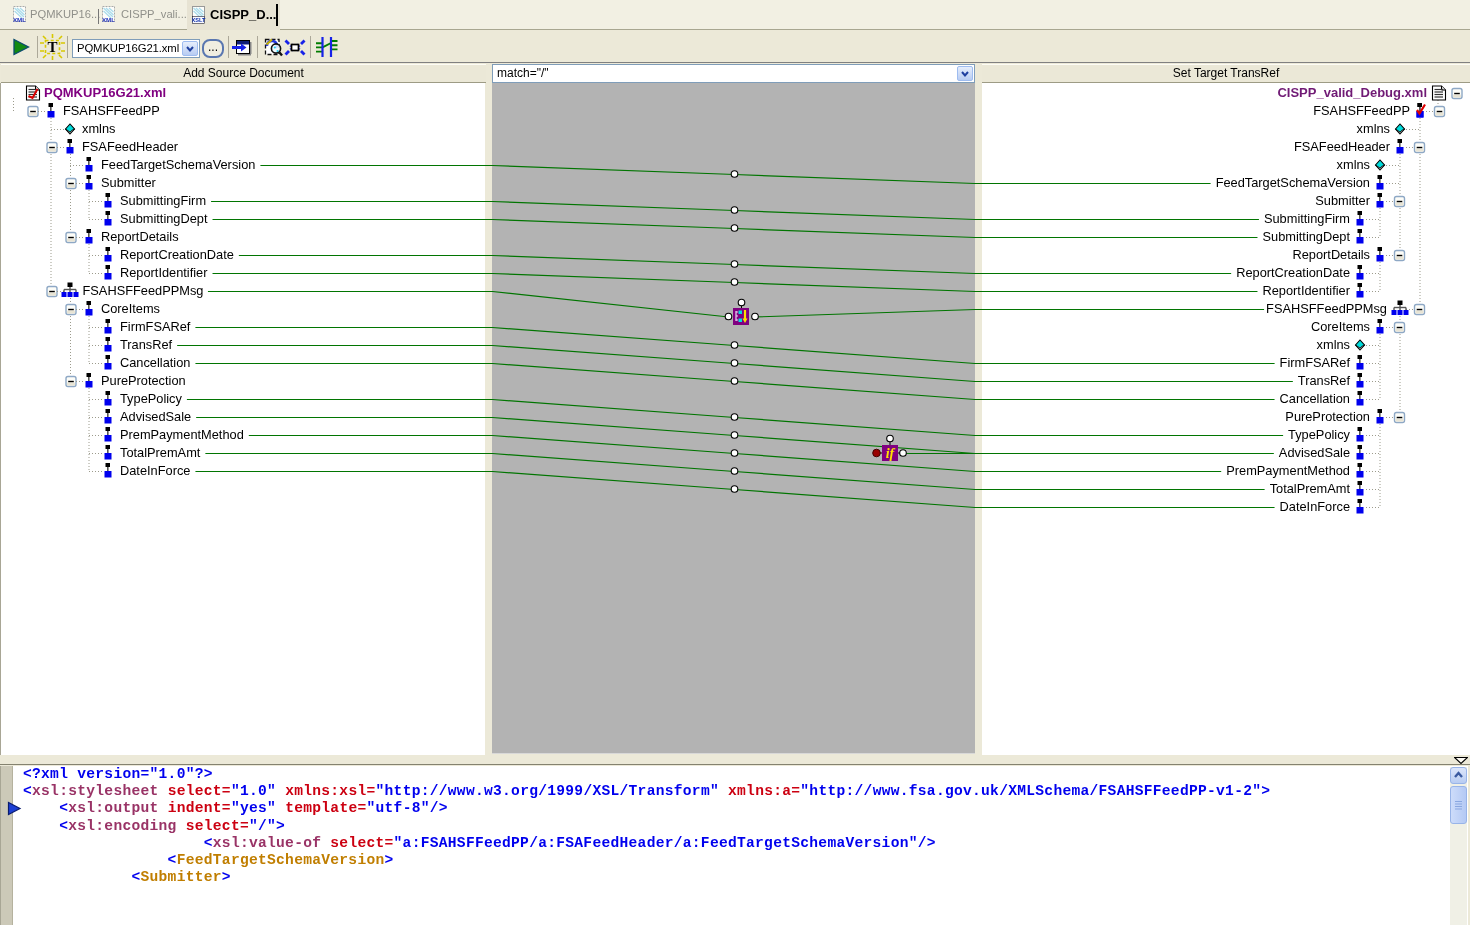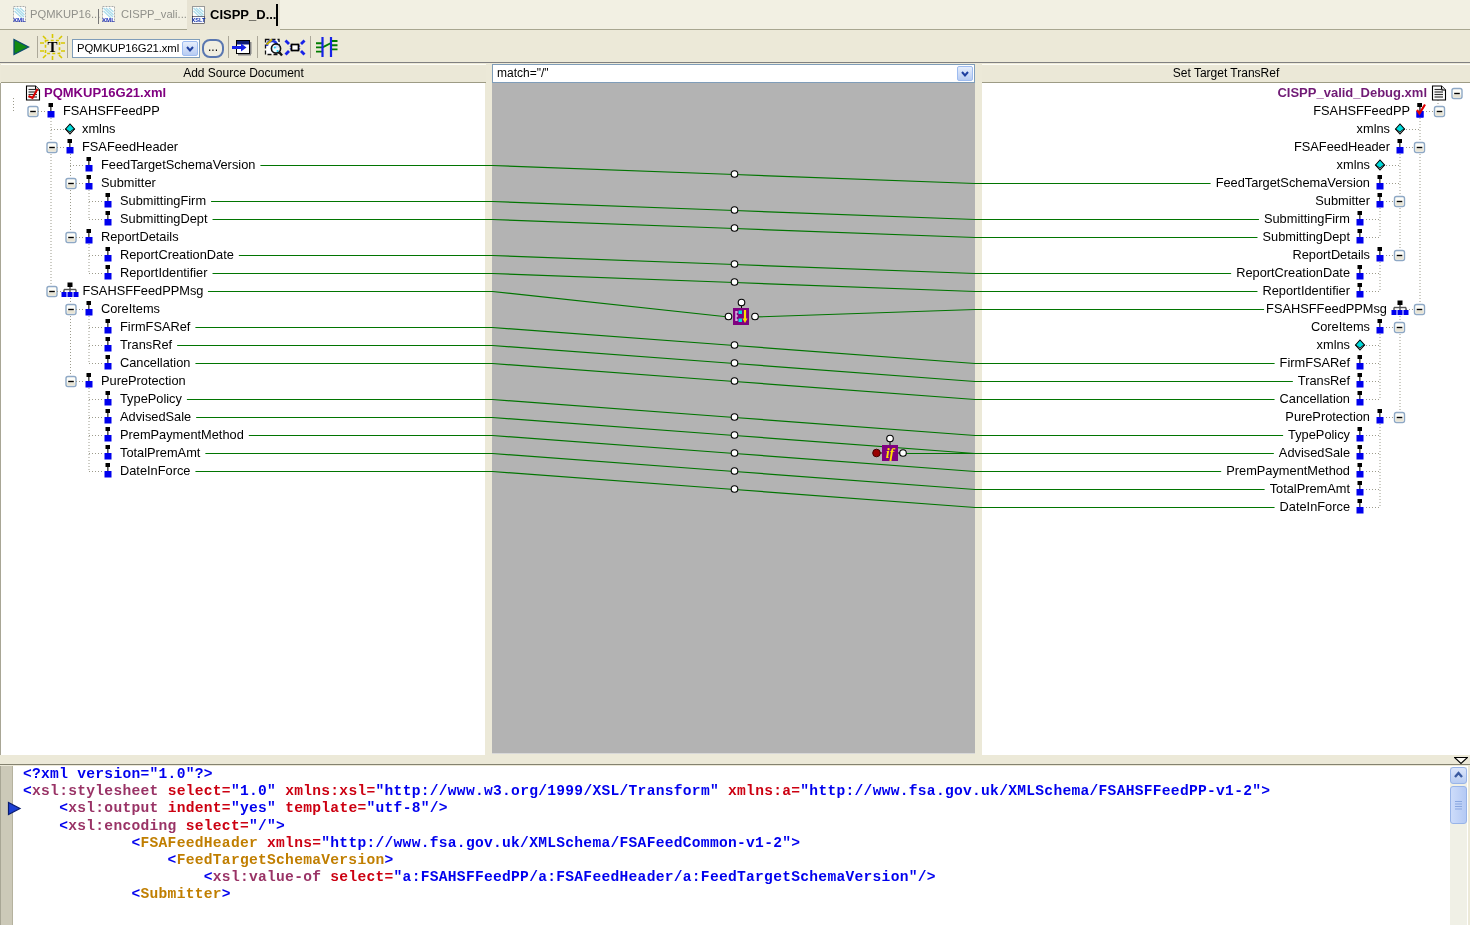--- a/index.html
+++ b/index.html
@@ -488,23 +488,22 @@
 <div id="codepane">
   <div id="codemargin"></div>
   <svg style="position:absolute;left:6px;top:35px" width="15" height="15">
         <path d="M1.5 1.5 L1.5 13.5 L13 7.5 Z" fill="#1c3fd4" stroke="#0a1c70" stroke-width="1.2"></path>
       </svg>
   <div id="code">
 <div class="cl"><span class="b">&lt;?xml version="1.0"?&gt;</span></div>
 <div class="cl"><span class="b">&lt;</span><span class="t">xsl:stylesheet</span> <span class="a">select=</span><span class="b">"1.0"</span> <span class="a">xmlns:xsl=</span><span class="b">"http://www.w3.org/1999/XSL/Transform"</span> <span class="a">xmlns:a=</span><span class="b">"http://www.fsa.gov.uk/XMLSchema/FSAHSFFeedPP-v1-2"</span><span class="b">&gt;</span></div>
 <div class="cl"><span class="w">&nbsp;&nbsp;&nbsp;&nbsp;</span><span class="b">&lt;</span><span class="t">xsl:output</span> <span class="a">indent=</span><span class="b">"yes"</span> <span class="a">template=</span><span class="b">"utf-8"</span><span class="b">/&gt;</span></div>
 <div class="cl"><span class="w">&nbsp;&nbsp;&nbsp;&nbsp;</span><span class="b">&lt;</span><span class="t">xsl:encoding</span> <span class="a">select=</span><span class="b">"/"</span><span class="b">&gt;</span></div>
-<div class="cl"><span class="w">&nbsp;&nbsp;&nbsp;&nbsp;&nbsp;&nbsp;&nbsp;&nbsp;&nbsp;&nbsp;&nbsp;&nbsp;</span><span class="b">&lt;</span><span class="o">FSAFeedHeader</span> <span class="a">xmlns=</span><span class="b">"http://www.fsa.gov.uk/XMLSchema/FSAFeedCommon-v1-2"</span><span class="b">&gt;</span></div>
+<div class="cl"><span class="w">&nbsp;&nbsp;&nbsp;&nbsp;&nbsp;&nbsp;&nbsp;&nbsp;&nbsp;&nbsp;&nbsp;&nbsp;&nbsp;&nbsp;&nbsp;&nbsp;&nbsp;&nbsp;&nbsp;&nbsp;</span><span class="b">&lt;</span><span class="t">xsl:value-of</span> <span class="a">select=</span><span class="b">"a:FSAHSFFeedPP/a:FSAFeedHeader/a:FeedTargetSchemaVersion"</span><span class="b">/&gt;</span></div>
 <div class="cl"><span class="w">&nbsp;&nbsp;&nbsp;&nbsp;&nbsp;&nbsp;&nbsp;&nbsp;&nbsp;&nbsp;&nbsp;&nbsp;&nbsp;&nbsp;&nbsp;&nbsp;</span><span class="b">&lt;</span><span class="o">FeedTargetSchemaVersion</span><span class="b">&gt;</span></div>
-<div class="cl"><span class="w">&nbsp;&nbsp;&nbsp;&nbsp;&nbsp;&nbsp;&nbsp;&nbsp;&nbsp;&nbsp;&nbsp;&nbsp;&nbsp;&nbsp;&nbsp;&nbsp;&nbsp;&nbsp;&nbsp;&nbsp;</span><span class="b">&lt;</span><span class="t">xsl:value-of</span> <span class="a">select=</span><span class="b">"a:FSAHSFFeedPP/a:FSAFeedHeader/a:FeedTargetSchemaVersion"</span><span class="b">/&gt;</span></div>
 <div class="cl"><span class="w">&nbsp;&nbsp;&nbsp;&nbsp;&nbsp;&nbsp;&nbsp;&nbsp;&nbsp;&nbsp;&nbsp;&nbsp;</span><span class="b">&lt;</span><span class="o">Submitter</span><span class="b">&gt;</span></div>
   </div>
   <div style="position:absolute;left:1449px;top:1px;width:17px;height:158px;background:#f0f0e6">
     <div style="position:absolute;left:0;top:0;width:17px;height:17px;background:linear-gradient(#dce6fb,#b8ccf2);border:1px solid #98b4e8;border-radius:3px">
       <svg width="15" height="15">
             <path d="M4 9 L7.5 5 L11 9" stroke="#3a5aa0" stroke-width="2.4" fill="none"></path>
           </svg>
     </div>
     <div style="position:absolute;left:0;top:19px;width:17px;height:38px;background:linear-gradient(90deg,#cddcfa,#b4c9f4);border:1px solid #98b4e8;border-radius:3px">
       <svg width="15" height="36">

